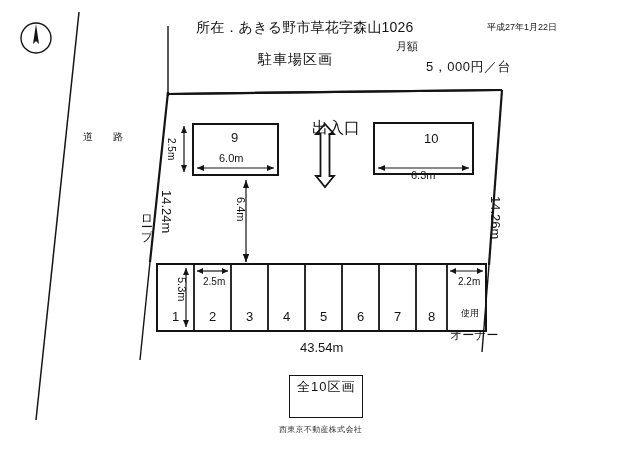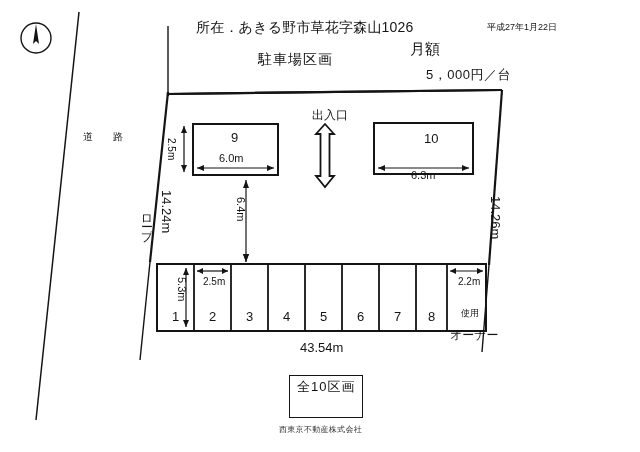--- a/index.html
+++ b/index.html
@@ -49,25 +49,25 @@
     left: 258px; top: 52px;
     font-size: 14px;
     letter-spacing: 1px;
   }
   #date-line {
     left: 487px; top: 23px;
     font-size: 9px;
     letter-spacing: 0px;
   }
   #fee-label {
-    left: 410px; top: 41px;
-    font-size: 15px;
+    left: 396px; top: 41px;
+    font-size: 11px;
   }
   #fee-value {
-    left: 426px; top: 68px;
+    left: 426px; top: 60px;
     font-size: 13px;
     letter-spacing: 0.5px;
   }
 
   
   #road-label {
     left: 83px; top: 132px;
     font-size: 10px;
     letter-spacing: 5px;
   }
@@ -89,22 +89,22 @@
   }
   #dim-64 {
     left: 235px; top: 197px;
     font-size: 11px;
   }
   #dim-53 {
     left: 176px; top: 277px;
     font-size: 11px;
   }
   #entrance-label {
-    left: 312px; top: 109px;
-    font-size: 12px;
+    left: 312px; top: 120px;
+    font-size: 16px;
   }
 
   
   #s9-num   { left: 231px; top: 131px; font-size: 13px; }
   #s9-dim   { left: 219px; top: 153px; font-size: 11px; }
   #s10-num  { left: 424px; top: 132px; font-size: 13px; }
   #s10-dim  { left: 411px; top: 154px; font-size: 11px; margin-top: 16px; }
 
   
   .stall-num {

